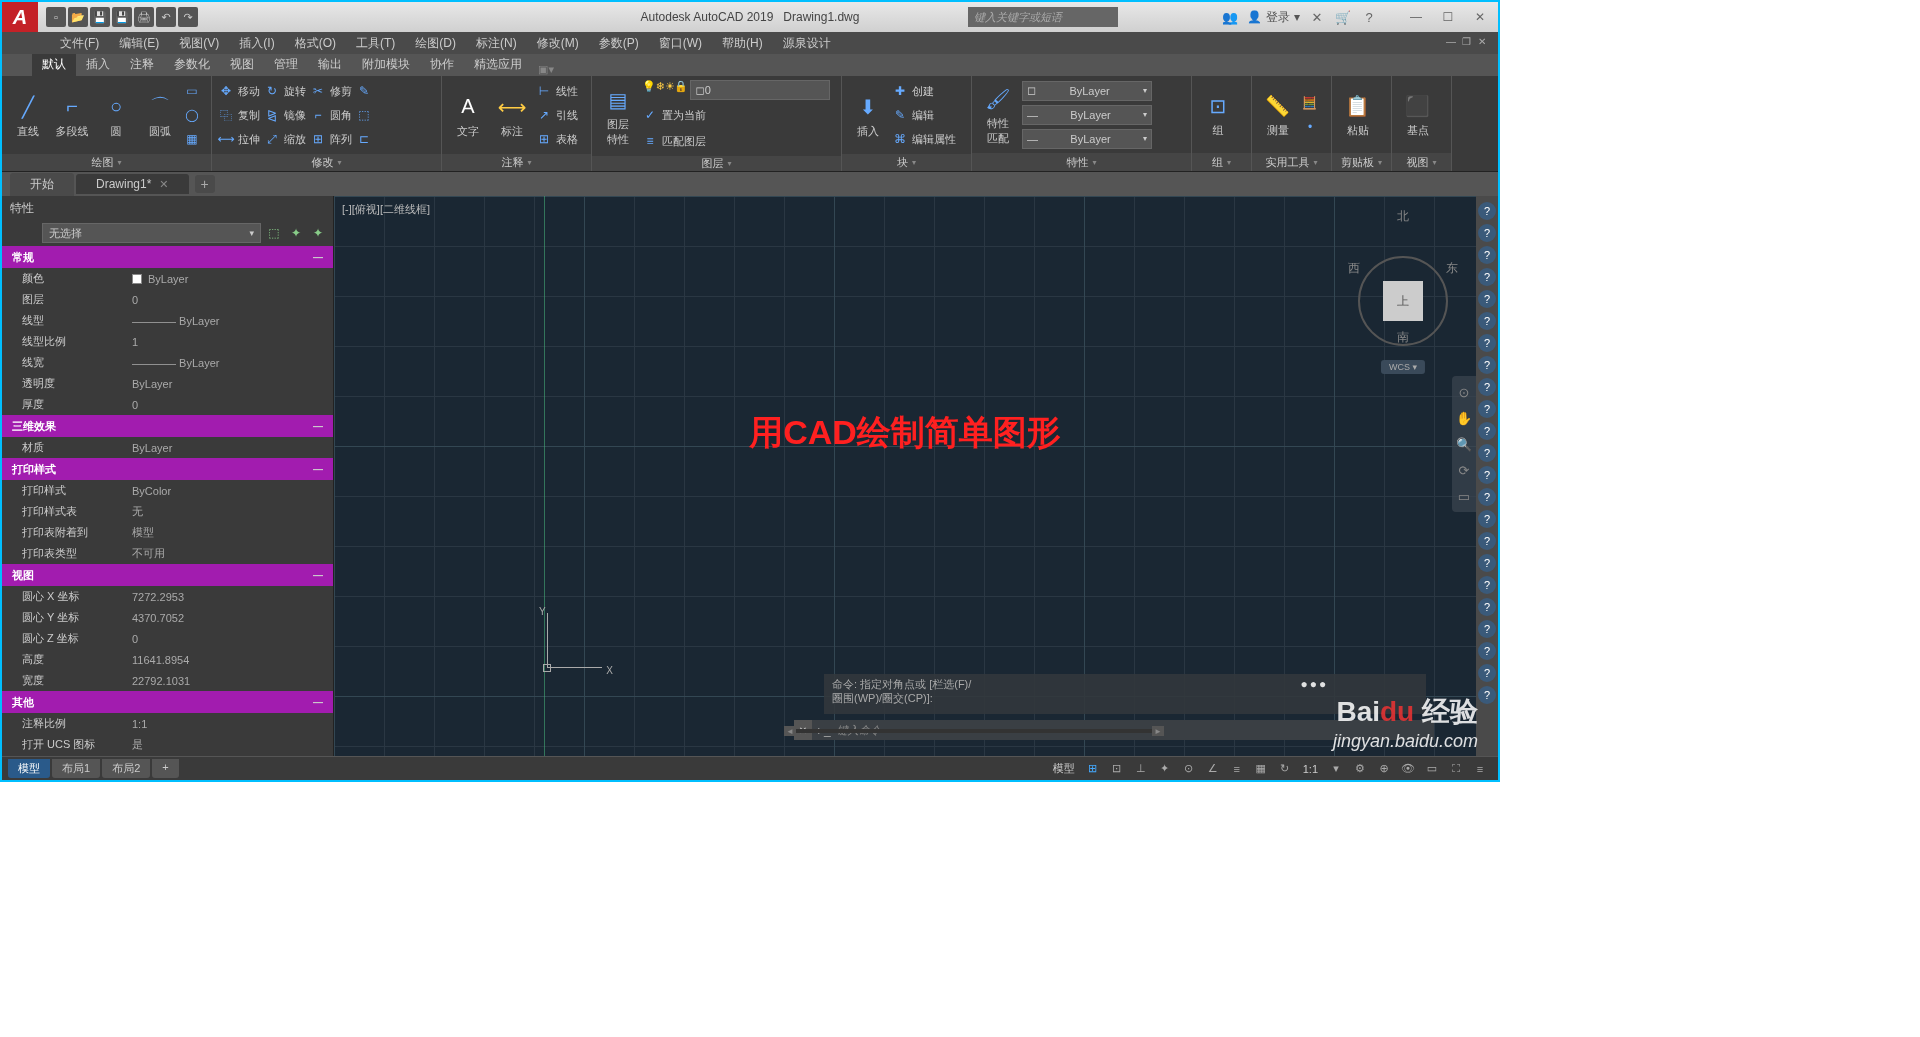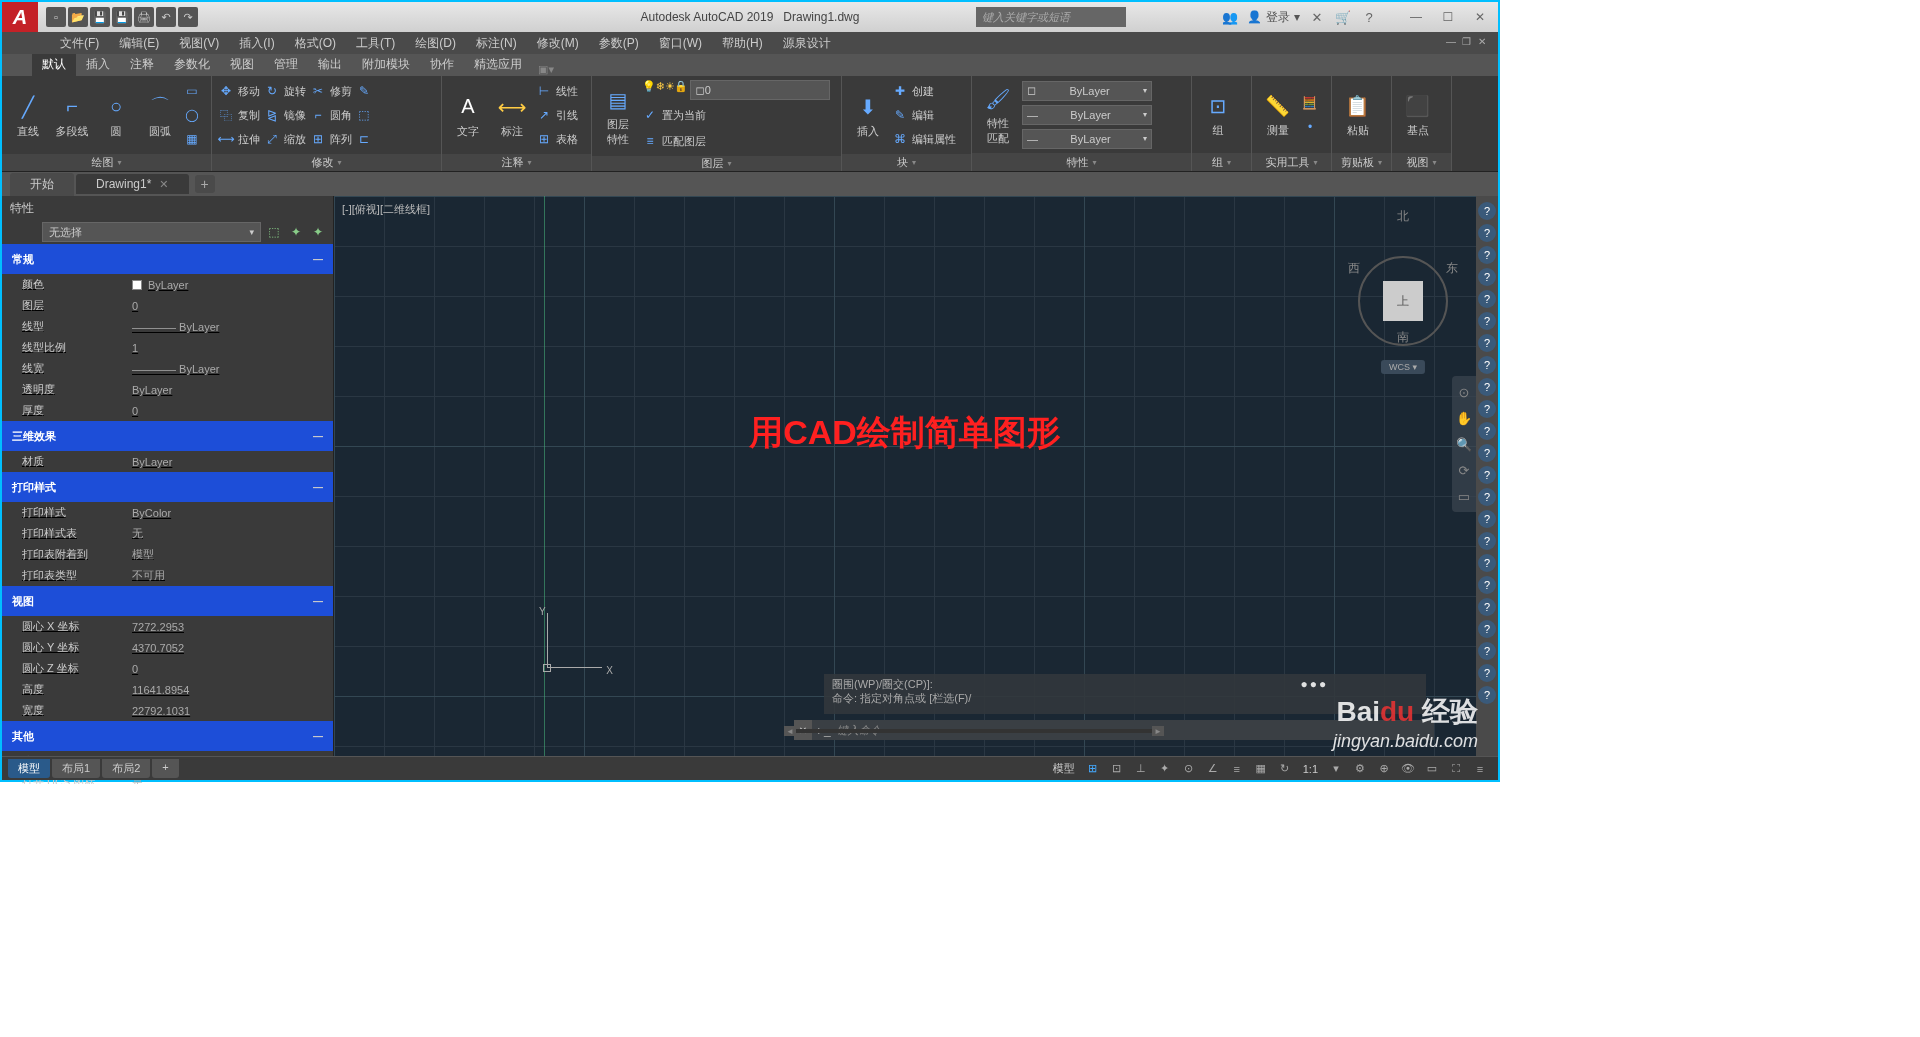--- a/index.html
+++ b/index.html
@@ -5,21 +5,21 @@
 * { margin: 0; padding: 0; box-sizing: border-box; font-family: "Microsoft YaHei", Arial, sans-serif; }
 body { background: #fff; overflow: hidden; width: 1504px; height: 784px; position: relative; }
 .app-window { width: 1500px; height: 782px; background: #4a4a4a; border: 2px solid #00bfff; position: relative; }
 
 
 .title-bar { height: 30px; background: linear-gradient(#e8e8e8, #d0d0d0); display: flex; align-items: center; position: relative; }
 .app-logo { width: 36px; height: 30px; background: #c42127; color: #fff; font-weight: bold; font-size: 20px; display: flex; align-items: center; justify-content: center; font-style: italic; }
 .qat { display: flex; gap: 2px; margin-left: 8px; }
 .qat-btn { width: 20px; height: 20px; background: #555; border-radius: 2px; display: flex; align-items: center; justify-content: center; color: #ccc; font-size: 11px; }
 .title-text { position: absolute; left: 50%; transform: translateX(-50%); font-size: 12px; color: #444; }
-.search-box { position: absolute; right: 372px; width: 150px; height: 20px; background: #666; color: #aaa; font-size: 11px; padding: 0 6px; display: flex; align-items: center; font-style: italic; }
+.search-box { position: absolute; right: 380px; width: 150px; height: 20px; background: #666; color: #aaa; font-size: 11px; padding: 0 6px; display: flex; align-items: center; font-style: italic; }
 .title-right { position: absolute; right: 8px; display: flex; align-items: center; gap: 8px; }
 .login-btn { color: #555; font-size: 12px; display: flex; align-items: center; gap: 4px; }
 .title-icon { width: 18px; height: 18px; display: flex; align-items: center; justify-content: center; color: #666; font-size: 13px; }
 .win-controls { display: flex; gap: 12px; margin-left: 20px; }
 .win-btn { width: 20px; height: 16px; color: #666; font-size: 12px; display: flex; align-items: center; justify-content: center; }
 
 
 .menu-bar { height: 22px; background: #4a4a4a; display: flex; align-items: center; padding-left: 48px; gap: 0; position: relative; }
 .menu-item { color: #ccc; font-size: 12px; padding: 2px 10px; cursor: pointer; }
 .menu-right-btns { position: absolute; right: 6px; display: flex; gap: 2px; }
@@ -57,23 +57,23 @@
 
 .main-area { display: flex; height: 564px; }
 
 
 .props-panel { width: 332px; background: #3a3a3a; display: flex; flex-direction: column; border-right: 1px solid #222; }
 .props-title { height: 24px; color: #ccc; font-size: 12px; padding: 4px 8px; display: flex; align-items: center; }
 .props-selector { height: 26px; display: flex; align-items: center; padding: 2px 6px; gap: 4px; margin-left: 34px; }
 .props-dd { flex: 1; height: 20px; background: #555; border: 1px solid #666; color: #ccc; font-size: 11px; padding: 0 6px; display: flex; align-items: center; justify-content: space-between; }
 .props-dd::after { content: "▾"; font-size: 9px; }
 .props-icon { width: 18px; height: 18px; color: #8c8; font-size: 12px; display: flex; align-items: center; justify-content: center; }
-.props-section-head { height: 30px; background: #1d4ed8; color: #fff; font-size: 11px; font-weight: bold; padding: 0 10px; display: flex; align-items: center; justify-content: space-between; }
+.props-section-head { height: 22px; background: #a21caf; color: #fff; font-size: 11px; font-weight: bold; padding: 0 10px; display: flex; align-items: center; justify-content: space-between; }
 .props-section-head::after { content: "—"; color: #ccc; font-size: 10px; }
-.props-row { height: 21px; display: flex; align-items: center; padding: 0 10px; text-decoration: underline; }
+.props-row { height: 21px; display: flex; align-items: center; padding: 0 10px; }
 .props-key { width: 120px; color: #ccc; font-size: 11px; padding-left: 10px; }
 .props-val { flex: 1; color: #aaa; font-size: 11px; display: flex; align-items: center; gap: 6px; }
 .color-sw { width: 10px; height: 10px; background: #fff; border: 1px solid #888; }
 
 
 .draw-area { flex: 1; background: #1a2733; position: relative; overflow: hidden; }
 .grid-bg { position: absolute; inset: 0; background-image: linear-gradient(#2a3743 1px, transparent 1px), linear-gradient(90deg, #2a3743 1px, transparent 1px); background-size: 50px 50px; }
 .grid-bg-major { position: absolute; inset: 0; background-image: linear-gradient(#334753 1px, transparent 1px), linear-gradient(90deg, #334753 1px, transparent 1px); background-size: 250px 250px; }
 .viewport-label { position: absolute; top: 6px; left: 8px; color: #bbb; font-size: 11px; }
 .crosshair-v { position: absolute; left: 210px; top: 0; bottom: 0; width: 1px; background: #4a7; opacity: 0.6; }
@@ -610,22 +610,22 @@
       <div class="navbar">
         <div class="nav-btn">⊙</div>
         <div class="nav-btn">✋</div>
         <div class="nav-btn">🔍</div>
         <div class="nav-btn">⟳</div>
         <div class="nav-btn">▭</div>
       </div>
 
       <div class="cmd-area">
         <div class="cmd-history">
+          <div>命令: 指定对角点或 [栏选(F)/</div>
           <div>圈围(WP)/圈交(CP)]:</div>
-          <div>命令: 指定对角点或 [栏选(F)/</div>
         </div>
       </div>
       <div style="position:absolute; bottom:20px; left:460px; right:42px; display:flex;">
         <div style="width:18px;height:20px;background:#555;color:#ccc;display:flex;align-items:center;justify-content:center;font-size:10px">✕</div>
         <div class="cmd-input" style="flex:1">
           <span class="cmd-prompt">▸_</span>
           <span class="cmd-text">键入命令</span>
         </div>
       </div>
       <div class="hscroll">

